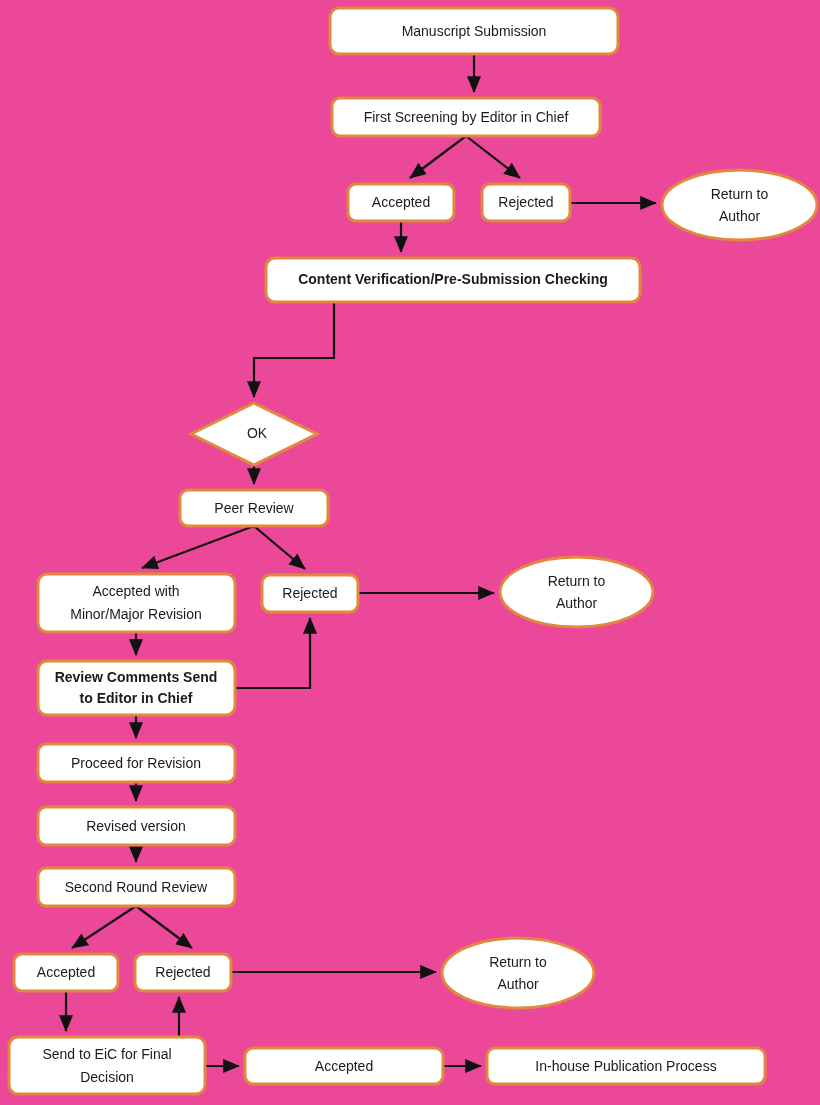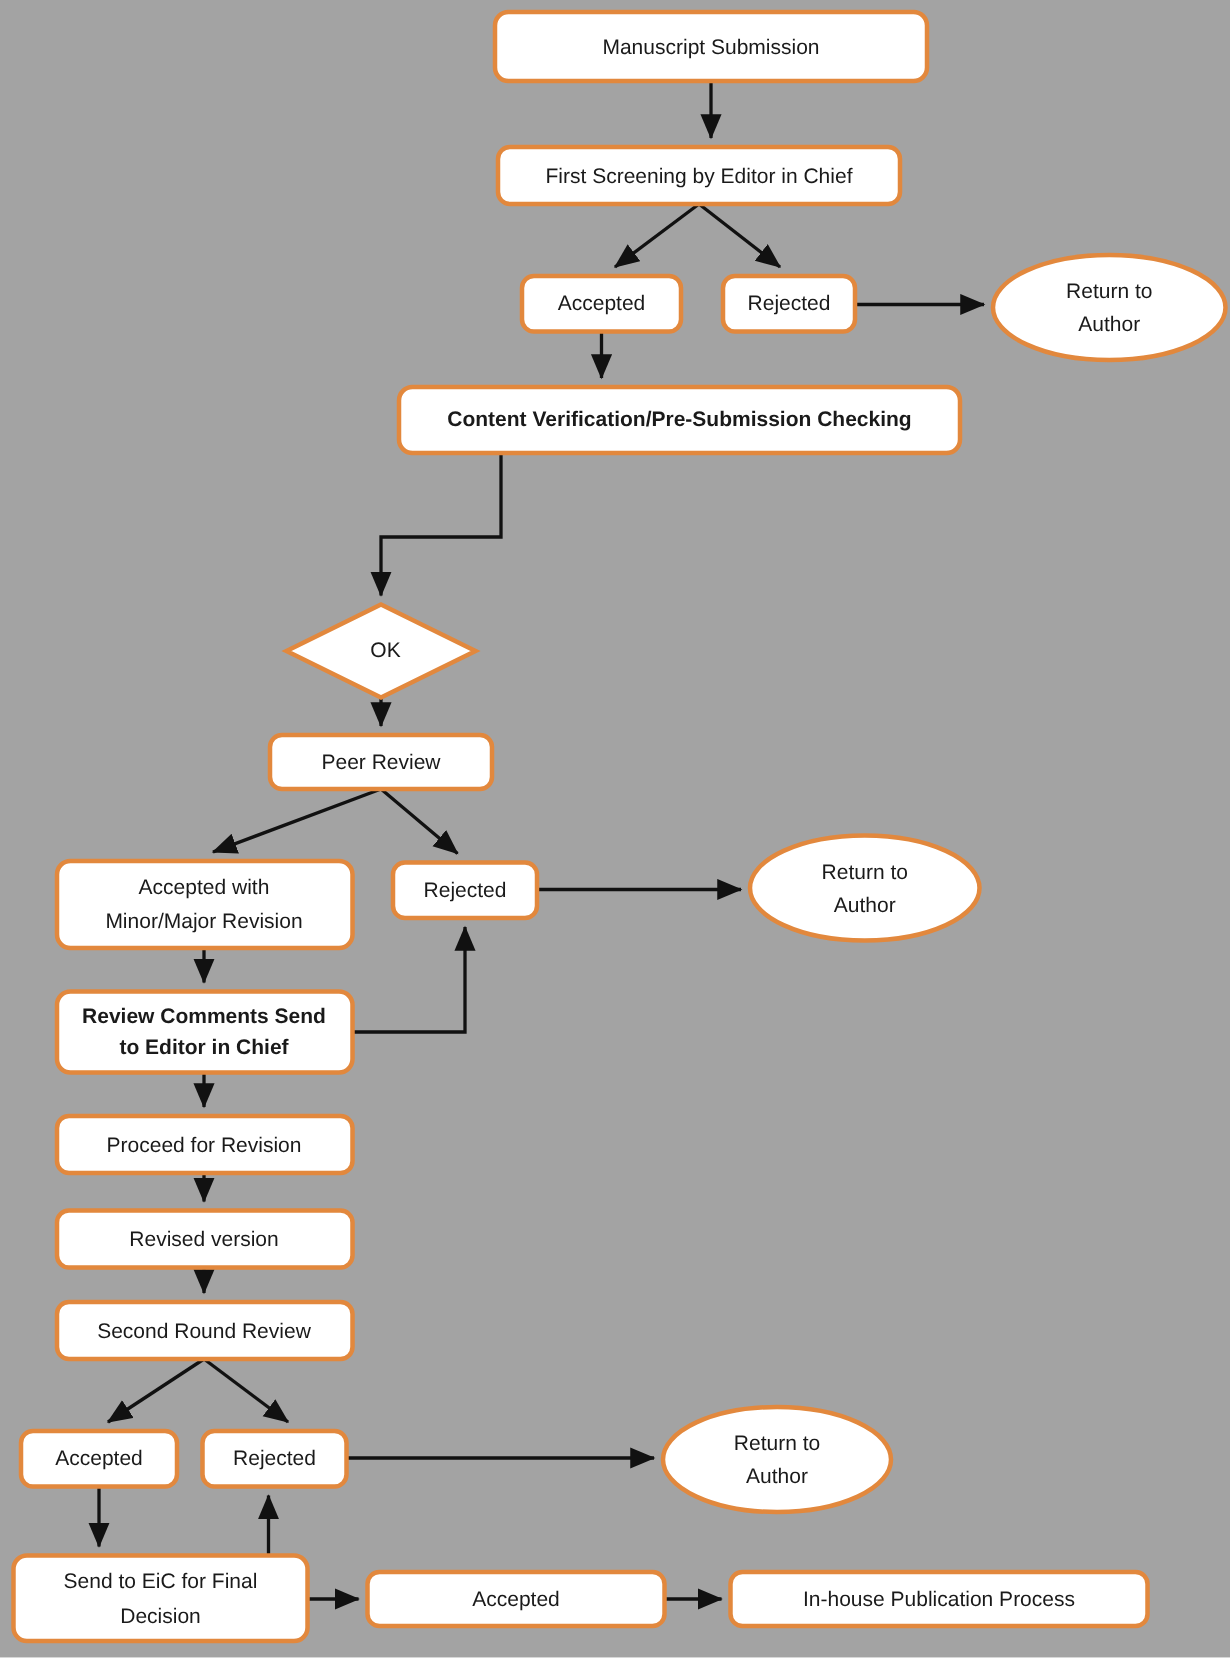--- a/index.html
+++ b/index.html
@@ -4,21 +4,21 @@
 <style>
   html, body {
     margin: 0;
     padding: 0;
     background: #ffffff;
   }
   #canvas {
     position: relative;
     width: 820px;
     height: 1105px;
-    background: #a3a3a3;
+    background: #ec4899;
     font-family: "Liberation Sans", sans-serif;
     overflow: hidden;
     text-align: right;
   }
   svg.flow {
     position: absolute;
     left: 0;
     top: 0;
     width: 820px;
     height: 1105px;

